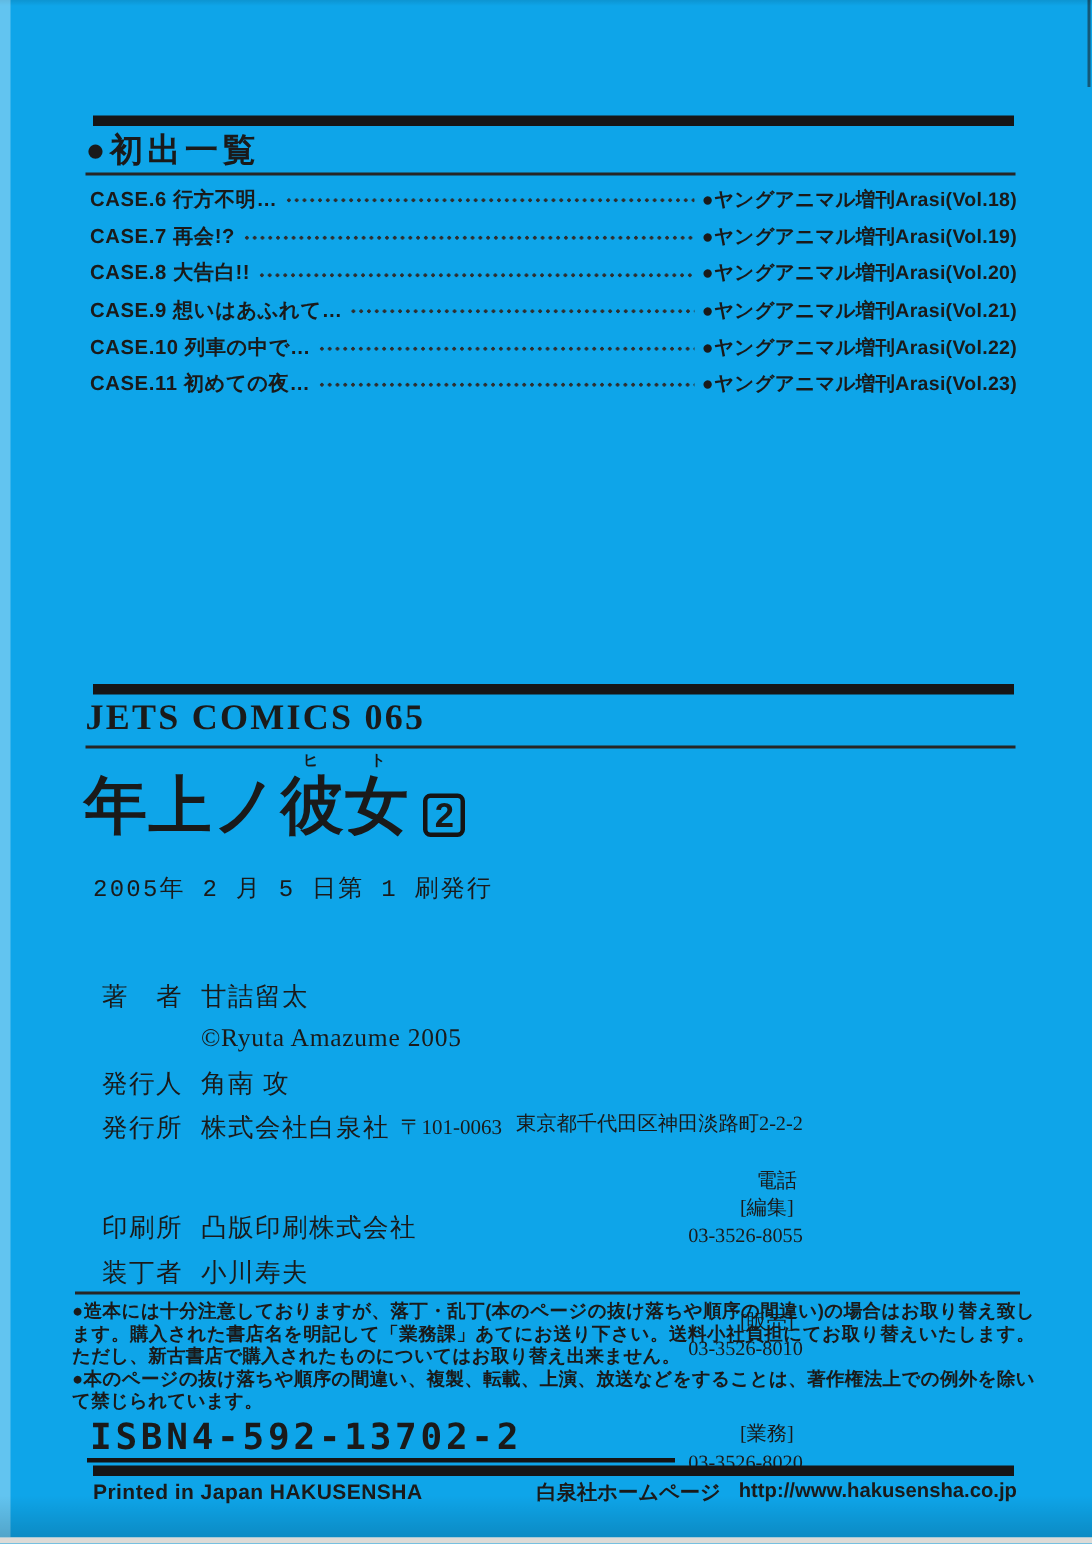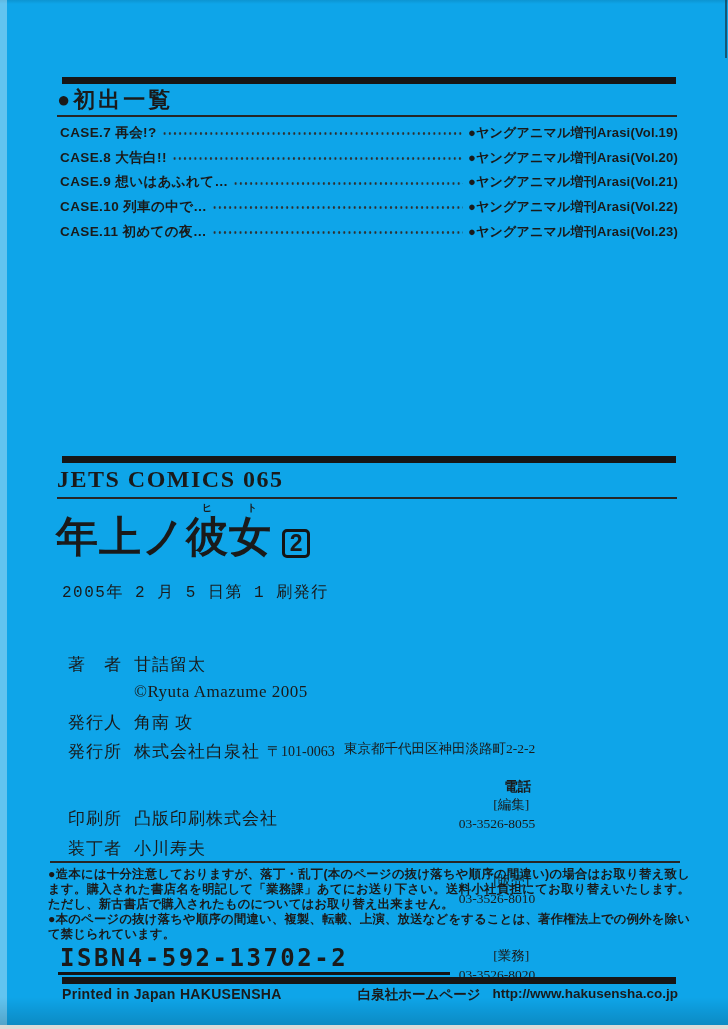--- a/index.html
+++ b/index.html
@@ -45,21 +45,21 @@
   .toc-source { font-size: 13px; font-weight: 600; white-space: nowrap; letter-spacing: 0.2px; }
 
   
   .series-label {
     position: absolute; left: 57px; top: 466px;
     font-family: "Liberation Serif", "DejaVu Serif", serif;
     font-size: 24px; font-weight: bold; letter-spacing: 1.5px;
   }
   .book-title { position: absolute; left: 56px; top: 503px; display: flex; align-items: flex-end; }
   .title-head, .title-tail { font-size: 42px; font-weight: 800; letter-spacing: 1px; line-height: 1.1; }
-  .ruby-group { display: inline-flex; flex-direction: column; align-items: flex-start; }
+  .ruby-group { display: inline-flex; flex-direction: column; align-items: flex-end; }
   .furigana { font-size: 10px; font-weight: bold; letter-spacing: 16px; padding-left: 16px;
     line-height: 1; margin-bottom: 1px; white-space: nowrap; }
   .volume-badge {
     width: 28px; height: 29px; border: 3.5px solid #141414; border-radius: 5px;
     display: flex; align-items: center; justify-content: center;
     font-size: 23px; font-weight: bold; margin-left: 9px; margin-bottom: 2px;
   }
   .edition-date {
     position: absolute; left: 62px; top: 582px;
     font-family: Liberation Mono, monospace;
@@ -72,21 +72,21 @@
   .copyright-line {
     position: absolute; left: 134px; top: 682px;
     font-family: "Liberation Serif", "DejaVu Serif", serif; font-size: 17px; letter-spacing: 0.5px;
   }
   .postal { position: absolute; left: 267px; top: 743px;
     font-family: "Liberation Serif", "DejaVu Serif", serif; font-size: 14px; }
   .address-block { position: absolute; left: 344px; top: 740px;
     font-family: "Liberation Serif", "DejaVu Serif", serif; font-size: 13.5px; line-height: 18.8px; text-align: right; }
   .phone-row { white-space: pre; }
   .phone-row.indent { padding-left: 34px; }
-  .phone-label { display: inline-block; margin-right: 4px; font-weight: bold; }
+  .phone-label { display: inline-block; margin-right: 4px; }
   .phone-dept { display: inline-block; margin-right: 6px; }
 
   
   .notice {
     position: absolute; left: 48px; top: 867px; width: 642px;
     font-size: 12.3px; font-weight: bold; line-height: 14.9px;
     text-align: justify; letter-spacing: 0.2px;
   }
   .notice p { margin: 0; }
 
@@ -111,20 +111,25 @@
   <div class="edge-top"></div>
   <div class="edge-left-light"></div>
   <div class="edge-right-sliver"></div>
 
   <div class="rule-thick" style="top:77px"></div>
   <div class="toc-heading">●初出一覧</div>
   <div class="rule-thin" style="top:115px"></div>
 
   <div class="toc-list">
     <div class="toc-row">
+      <span class="toc-case">CASE.6 行方不明…</span>
+      <span class="toc-leader"></span>
+      <span class="toc-source">●ヤングアニマル増刊Arasi(Vol.18)</span>
+    </div>
+    <div class="toc-row">
       <span class="toc-case">CASE.7 再会!?</span>
       <span class="toc-leader"></span>
       <span class="toc-source">●ヤングアニマル増刊Arasi(Vol.19)</span>
     </div>
     <div class="toc-row">
       <span class="toc-case">CASE.8 大告白!!</span>
       <span class="toc-leader"></span>
       <span class="toc-source">●ヤングアニマル増刊Arasi(Vol.20)</span>
     </div>
     <div class="toc-row">

